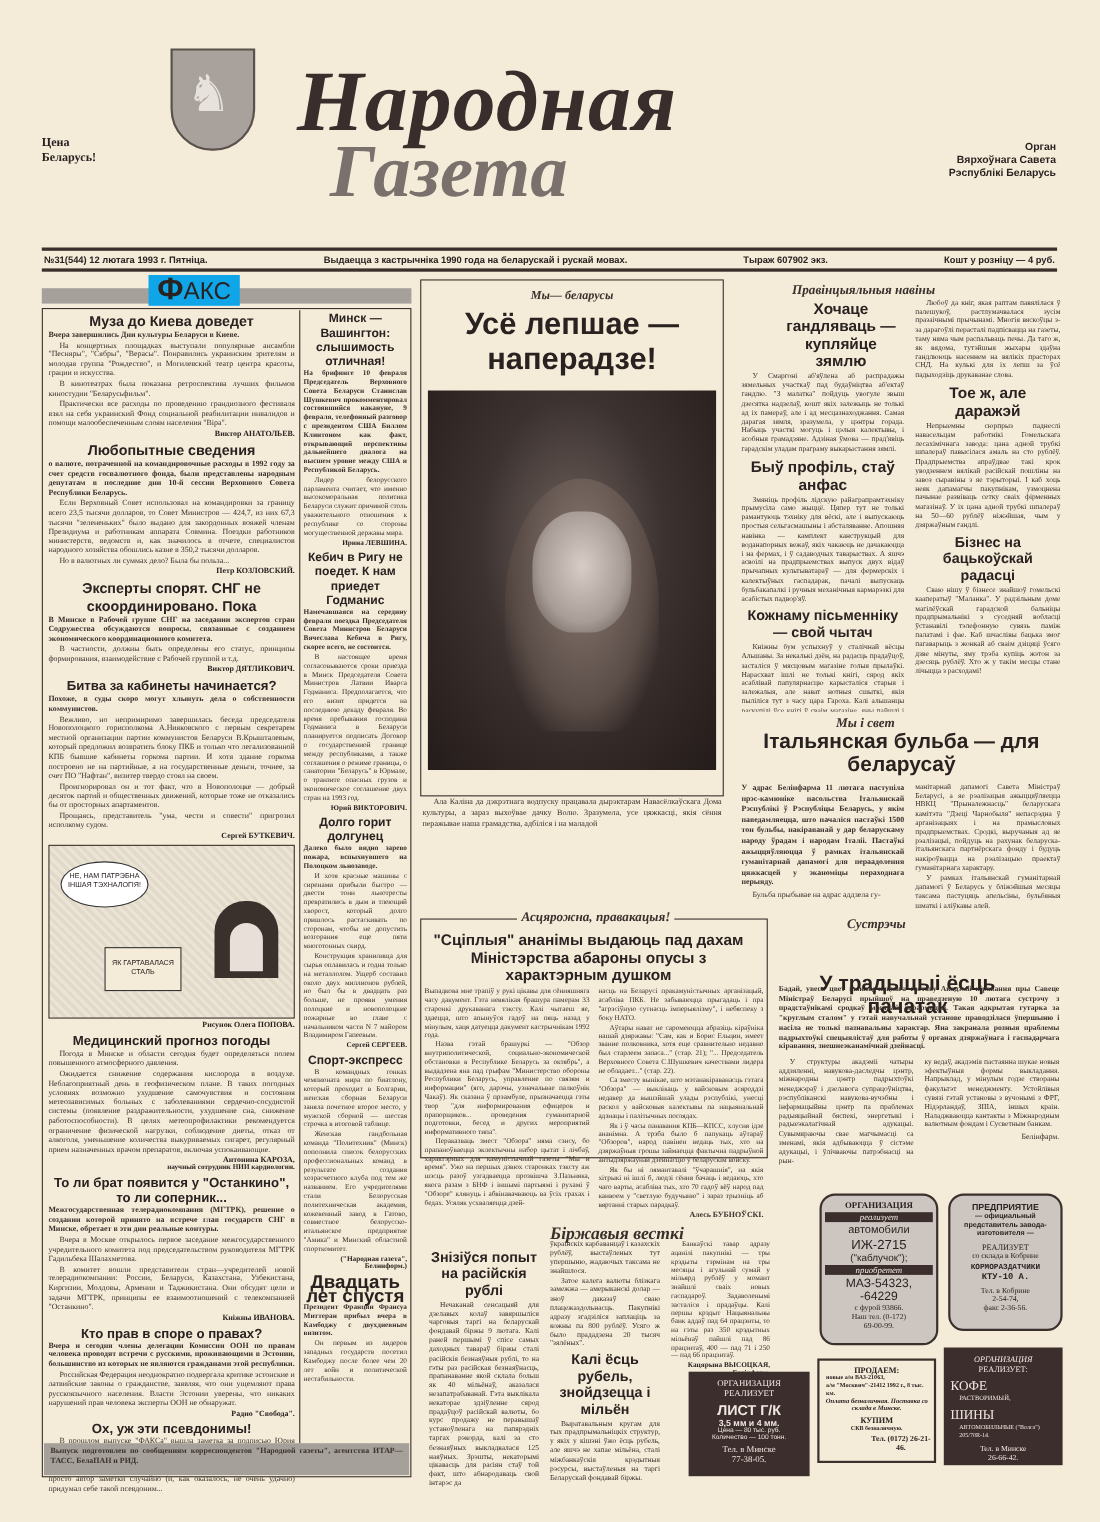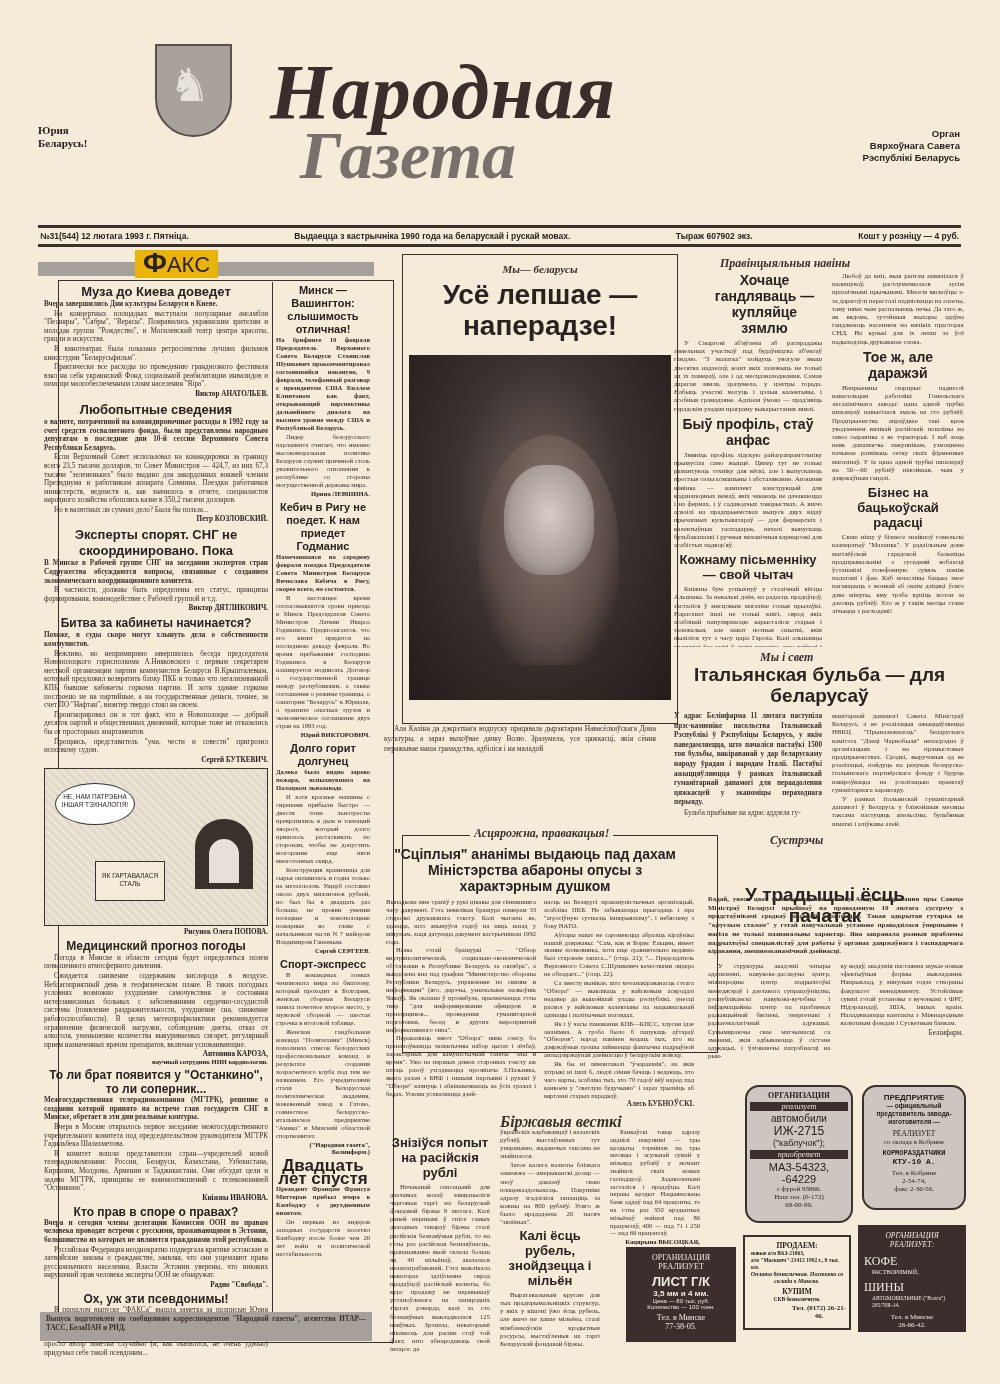--- a/index.html
+++ b/index.html
@@ -6,55 +6,55 @@
   body { width: 1000px; height: 1384px; background: #f4ecd9; font-family: "DejaVu Serif", serif; color: #2a2220; overflow: hidden; position: relative; }
   .abs { position: absolute; }
   .sans { font-family: "Liberation Sans", sans-serif; }
   .serif { font-family: "Liberation Serif", serif; }
   .txt { font-family: "Liberation Serif", serif; font-size: 7.2px; line-height: 8.6px; text-align: justify; color: #3a302c; }
   .txt p { text-indent: 10px; margin-bottom: 1px; }
   .lead { font-weight: bold; text-indent: 0 !important; }
   .hd { font-family: "Liberation Sans", sans-serif; font-weight: bold; text-align: center; color: #2a2220; }
   .sig { text-align: right; font-weight: bold; font-size: 7.2px; }
   .rubric { font-family: "Liberation Serif", serif; font-style: italic; font-weight: bold; text-align: center; color: #3a302c; }
-  .box { border: 1.5px solid #3a302c; margin-left: 20px; }
+  .box { border: 1.5px solid #3a302c; }
 
   
   .shield { left: 155px; top: 44px; width: 77px; height: 93px; background: #a9a29c; border: 2px solid #5a504c; border-radius: 0 0 38px 38px; }
   .shield .knight { position:absolute; left: 12px; top: 14px; font-size: 46px; color: #e8e2dc; line-height: 50px; }
   .motto { left: 38px; top: 124px; font-size: 11px; font-weight: bold; line-height: 13px; font-family: "Liberation Serif", serif; }
   .logo1 { left: 270px; top: 52px; font-family: "Liberation Serif", serif; font-style: italic; font-weight: bold; font-size: 78px; color: #3a2e2c; letter-spacing: 1px; line-height: 80px; }
   .logo2 { left: 300px; top: 120px; font-family: "Liberation Serif", serif; font-style: italic; font-weight: bold; font-size: 68px; color: #7a706c; line-height: 70px; }
   .organ { right: 40px; top: 128px; text-align: right; font-size: 9.5px; font-weight: bold; line-height: 12px; }
   .info { left: 38px; top: 225px; width: 923px; height: 22px; border-top: 3px solid #3a302c; border-bottom: 3px solid #3a302c; font-size: 8.5px; font-weight: bold; display: flex; justify-content: space-between; align-items: center; padding: 0 2px; }
 
   
   .fax-bar { left: 38px; top: 262px; width: 336px; height: 14px; background: #a6a09a; }
-  .fax-title { left: 135px; top: 250px; background: #eab308; padding: 0 8px; font-family: "Liberation Sans", sans-serif; font-size: 22px; line-height: 26px; }
+  .fax-title { left: 135px; top: 250px; background: #0ea5e9; padding: 0 8px; font-family: "Liberation Sans", sans-serif; font-size: 22px; line-height: 26px; }
   .fax-title b { font-size: 28px; font-weight: 900; }
   .fax-box { left: 38px; top: 280px; width: 336px; height: 1063px; }
   .fax-col-divider { left: 272px; top: 282px; width: 1px; height: 1030px; background: #3a302c; }
 
   .photo { background: radial-gradient(ellipse at 50% 40%, #6e625c 0%, #3c3230 45%, #241c1a 100%); }
   .face { position:absolute; left: 95px; top: 110px; width: 90px; height: 110px; border-radius: 45% 45% 42% 42%; background: radial-gradient(ellipse at 50% 45%, #d8cdc6 0%, #a89c96 60%, #5a4e4a 100%); }
   .hair { position:absolute; left: 70px; top: 80px; width: 140px; height: 230px; border-radius: 50% 50% 30% 30%; background: radial-gradient(ellipse at 50% 35%, #8a7c74 0%, #5a4c46 60%, transparent 80%); }
 
   .ad { position: absolute; text-align: center; }
   .ad-dark { background: #3c2e2c; color: #f0e8e0; }
   .ad-light { background: #cdc5c0; border: 2px solid #3a302c; border-radius: 14px; }
   .cartoon { background: repeating-linear-gradient(45deg, #ebe3d3 0 3px, #e1d9c9 3px 6px); border: 1px solid #3a302c; }
 </style>
 </head>
 <body>
 
 <div class="abs shield">
     <span class="knight">♞</span>
   </div>
 <div class="abs motto">
-    <div>Юрия</div>
+    <div>Цена</div>
     <div>Беларусь!</div>
   </div>
 <div class="abs logo1">Народная</div>
 <div class="abs logo2">Газета</div>
 <div class="abs organ sans">
   <div>Орган</div>
   <div>Вярхоўнага Савета</div>
   <div>Рэспублікі Беларусь</div>
 </div>
 <div class="abs info sans">
@@ -355,18 +355,18 @@
       <div>а/м "Москвич"-21412 1992 г., 8 тыс. км.</div>
     </div>
   <div class="serif" style="font-size:6px;font-style:italic;font-weight:bold;line-height:7px;">Оплата безналичная. Поставка со склада в Минске.</div>
   <div class="serif" style="font-size:7.5px;font-weight:bold;margin-top:2px;">КУПИМ</div>
   <div class="serif" style="font-size:5.5px;font-weight:bold;">СКВ безналичную.</div>
   <div class="serif" style="font-size:7px;font-weight:bold;margin-top:2px;padding-left:44px;">Тел. (0172) 26-21-46.</div>
 </div>
 
 <div class="ad ad-dark" style="left:858px;top:1225px;width:108px;height:107px;padding-top:6px;">
   <div class="serif" style="font-size:7.5px;font-style:italic;">ОРГАНИЗАЦИЯ</div>
-  <div class="serif" style="font-size:7.5px;font-style:italic;">РЕАЛИЗУЕТ:</div>
+  <div class="serif" style="font-size:7.5px;">РЕАЛИЗУЕТ:</div>
   <div class="serif" style="text-align:left;padding-left:6px;margin-top:2px;"><span style="font-size:12px;">КОФЕ</span><div style="font-size:6px;padding-left:8px;">РАСТВОРИМЫЙ,</div></div>
   <div class="serif" style="text-align:left;padding-left:6px;margin-top:2px;"><span style="font-size:12px;">ШИНЫ</span><div style="font-size:5.5px;padding-left:8px;line-height:7px;">АВТОМОБИЛЬНЫЕ ("Волга") 205/70R-14.</div></div>
   <div class="serif" style="font-size:7px;margin-top:4px;">Тел. в Минске</div>
   <div class="serif" style="font-size:7px;">26-66-42.</div>
 </div>
 
 </body></html>

